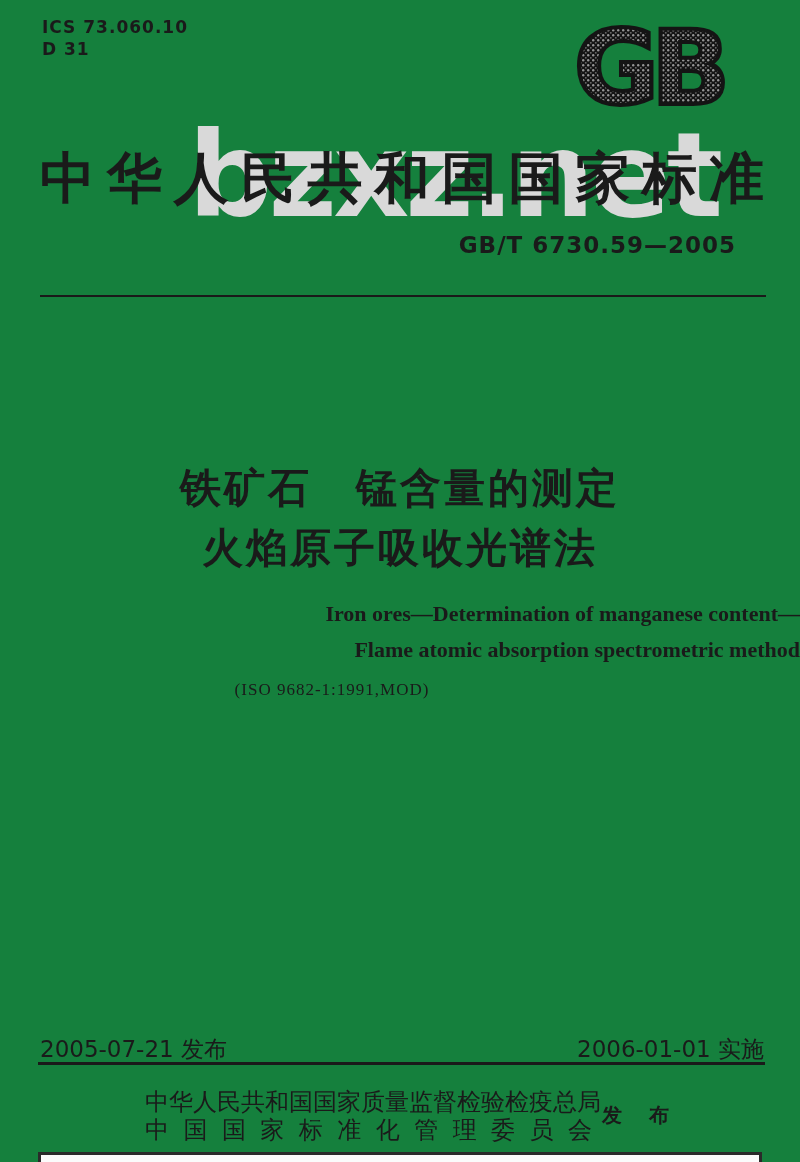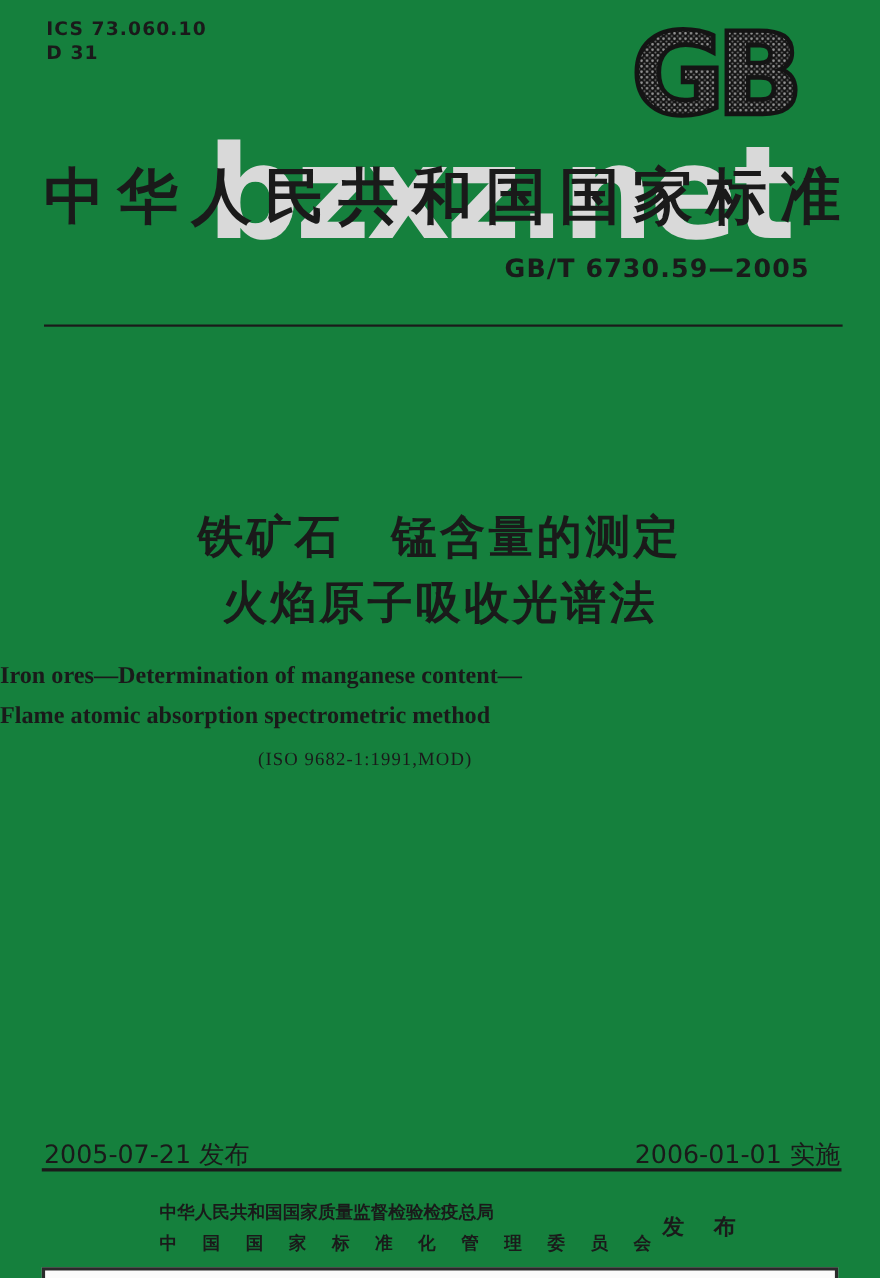--- a/index.html
+++ b/index.html
@@ -53,21 +53,21 @@
     background:var(--ink);
   }
   .title-cn{
     position:absolute;left:0;top:458px;width:800px;
     text-align:center;
     font-size:41px;font-weight:bold;
     line-height:60px;letter-spacing:3px;
   }
   .title-en{
     position:absolute;left:0;top:596px;width:800px;
-    text-align:left;
+    text-align:right;
     font-family:"Liberation Serif", serif;
     font-size:22px;font-weight:bold;
     line-height:36px;
   }
   .iso-ref{
     position:absolute;left:0;top:680px;width:664px;
     text-align:center;
     font-family:"Liberation Serif", serif;
     font-size:17px;letter-spacing:1px;
   }
@@ -76,21 +76,21 @@
     display:flex;justify-content:space-between;
     font-size:23px;
     align-items:flex-end;
   }
   .rule-bottom{
     position:absolute;left:38px;top:1062px;width:727px;height:3px;
     background:var(--ink);
   }
   .issuer-block{
     position:absolute;left:145px;top:1088px;width:447px;
-    font-size:16px;font-weight:bold;line-height:28px;
+    font-size:24px;font-weight:normal;line-height:28px;
     white-space:nowrap;
   }
   .issuer-line2{
     text-align:justify;text-align-last:justify;
     white-space:normal;
   }
   .publish-label{
     position:absolute;left:602px;top:1102px;
     font-size:20px;font-weight:bold;letter-spacing:10px;
   }

